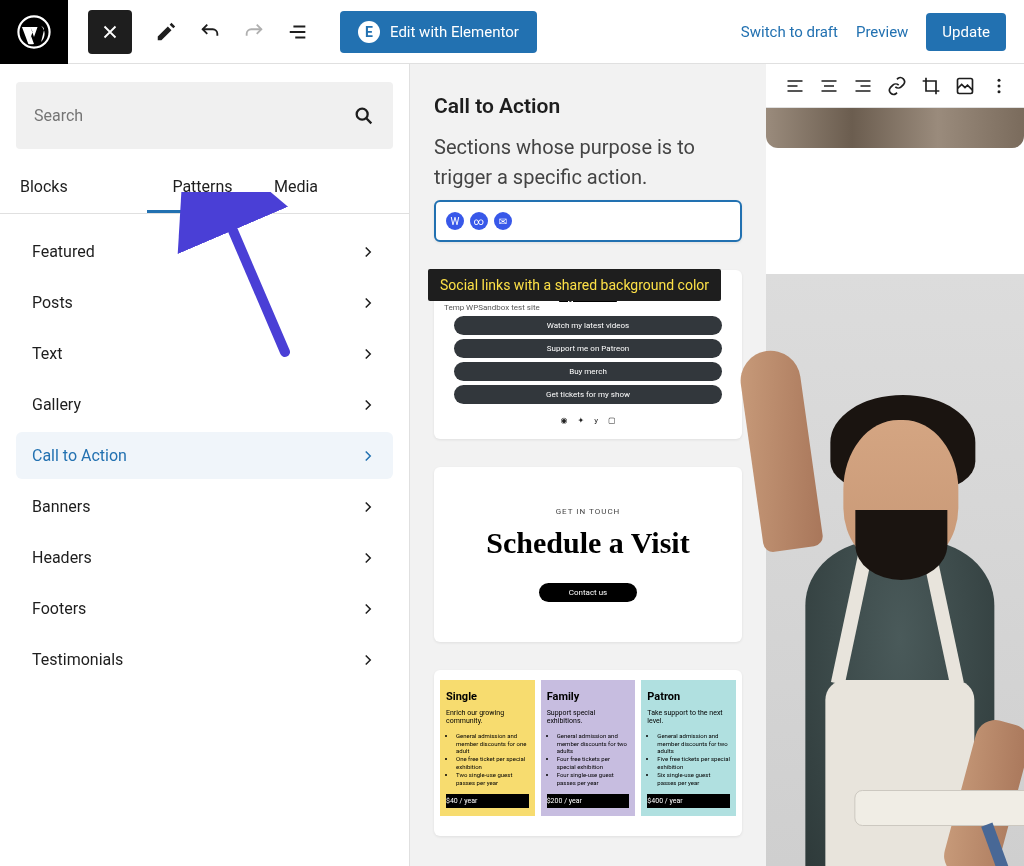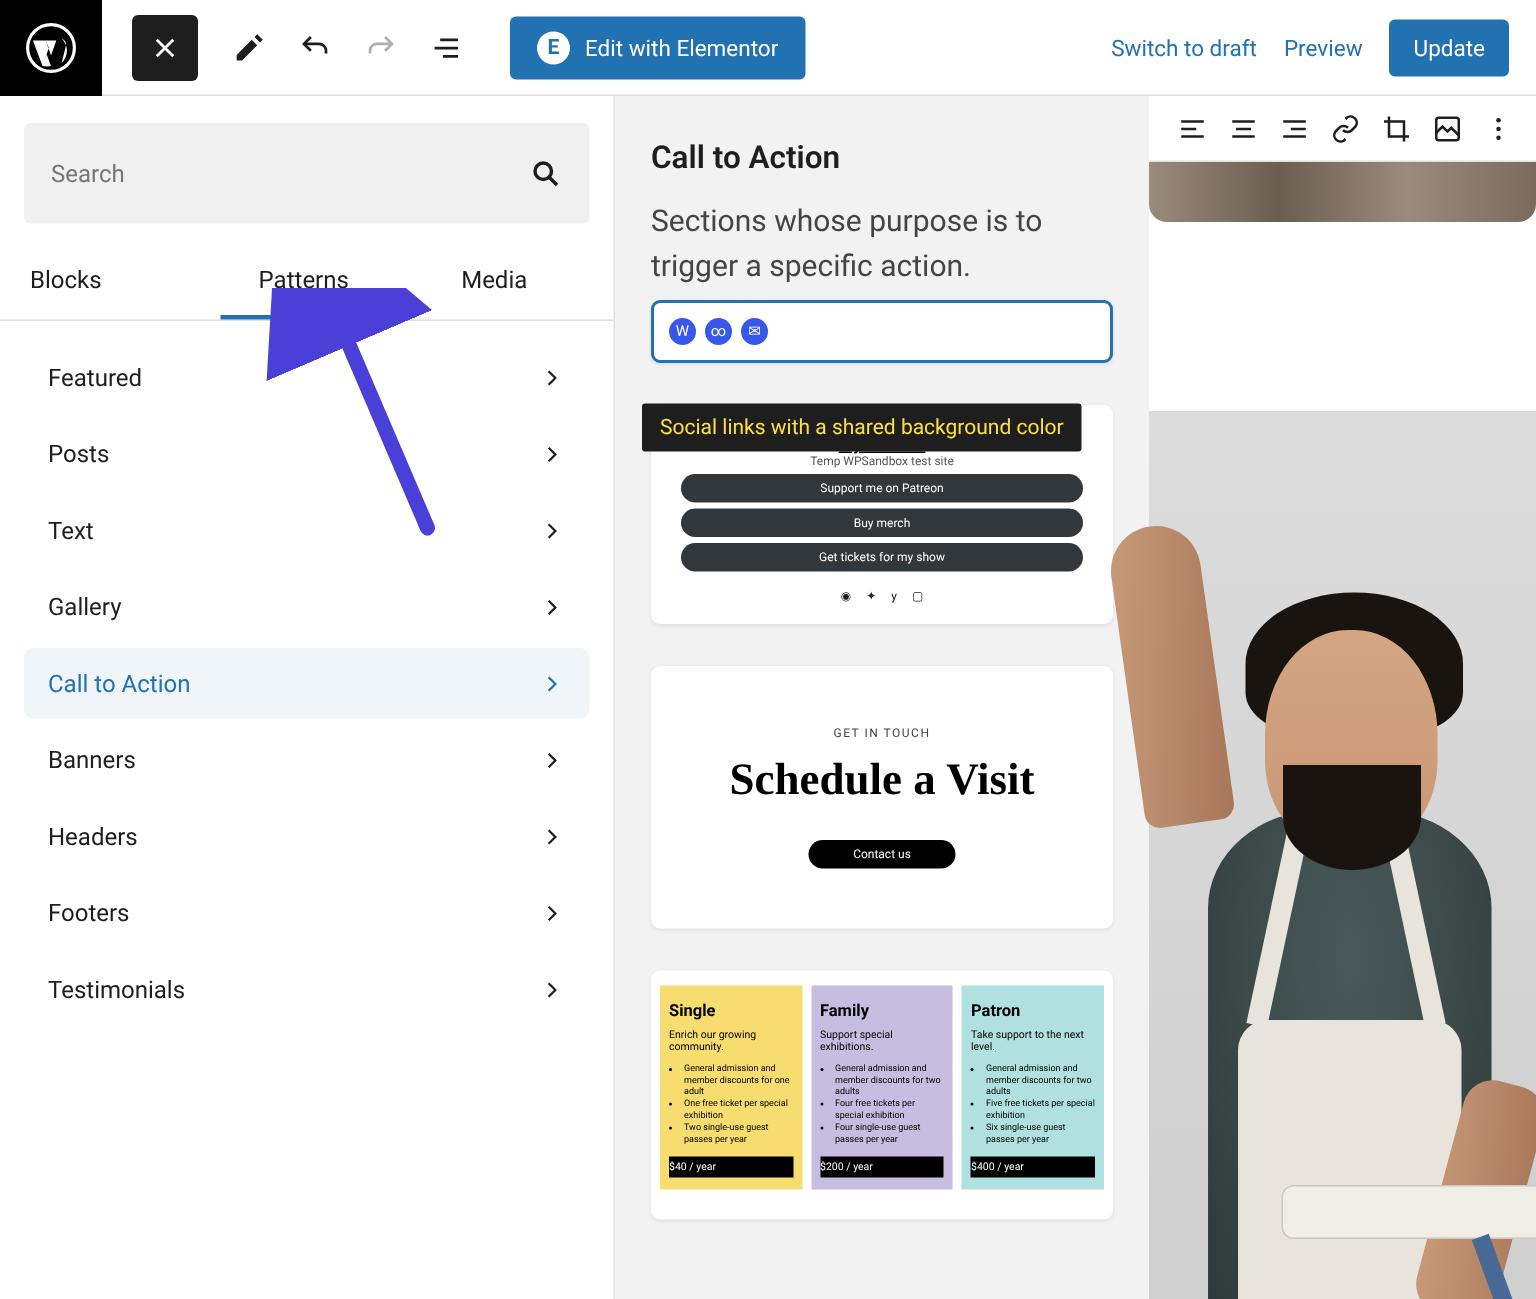--- a/index.html
+++ b/index.html
@@ -17,38 +17,38 @@
   .link-btn { color: #2271b1; font-size: 15px; cursor: pointer; }
   .update-btn { background: #2271b1; color: #fff; padding: 10px 16px; border-radius: 4px; font-size: 15px; cursor: pointer; }
 
   .main { display: flex; height: calc(866px - 64px); }
   .left-panel { width: 410px; border-right: 1px solid #e0e0e0; background: #fff; padding: 18px 0 0 0; }
   .search-box { margin: 0 16px 16px 16px; background: #f0f0f0; border-radius: 4px; display: flex; align-items: center; height: 67px; padding: 0 18px; }
   .search-box input { background: none; border: none; outline: none; font-size: 16px; flex: 1; color:#555;}
   .tabs { display: flex; border-bottom: 1px solid #e0e0e0; padding: 0 16px; gap: 16px; }
   .tab { flex: 1; text-align: center; padding: 12px 0 14px; font-size: 16px; color: #1e1e1e; cursor: pointer; border-bottom: 3px solid transparent;}
   .tab:first-child{ text-align:left; padding-left:4px;}
-  .tab:last-child{ text-align:center; padding-right:8px;}
+  .tab:last-child{ text-align:left; padding-right:8px;}
   .tab.active { border-bottom: 3px solid #2271b1; }
   .categories { padding: 14px 16px; }
   .cat-item { display: flex; align-items: center; justify-content: space-between; padding: 14px 16px; border-radius: 6px; font-size: 16px; color: #1e1e1e; cursor: pointer; margin-bottom: 4px;}
   .cat-item.active { background: #f0f5fa; color: #2271b1; }
   .cat-item .chev { width: 18px; height:18px; }
 
   .mid-panel { width: 356px; background: #f2f2f2; padding: 30px 24px 0 24px; position: relative; }
   .mid-title { font-size: 21px; font-weight: 600; margin-bottom: 14px; color:#1e1e1e;}
   .mid-desc { font-size: 20px; color: #444; line-height: 1.5; margin-bottom: 8px; }
   .pattern-card { background: #fff; border-radius: 6px; margin-bottom: 28px; overflow: hidden; box-shadow: 0 1px 3px rgba(0,0,0,.08);}
   .pattern-card.selected { border: 2px solid #2271b1; padding: 10px; }
   .mini-social { display:flex; gap:6px;}
   .mini-social span{ width:18px; height:18px; border-radius:50%; background:#3858e9; display:flex;align-items:center;justify-content:center;color:#fff;font-size:10px;}
   .tooltip { position: absolute; background: #1e1e1e; color: #fde047; padding: 8px 12px; font-size: 14px; border-radius: 2px; top: 205px; left: 18px;}
   .linktree-card { padding: 20px 10px 14px; font-family: Georgia, serif;}
   .lt-title{ text-align:center; font-size:11px; text-decoration:underline; font-weight:bold;}
-  .lt-sub{ text-align:center; font-size:8px; color:#555; }
+  .lt-sub{ font-size:8px; color:#555; }
   .lt-btn{ background:#32373c; color:#fff; border-radius:20px; text-align:center; font-size:8px; padding:5px 0; margin:4px 10px;}
   .lt-icons{ display:flex; justify-content:center; gap:10px; margin-top:12px; font-size:8px; color:#222;}
   .schedule-card{ padding: 40px 20px; text-align:center;}
   .sc-sub{ font-size:8px; letter-spacing:1px; color:#444; margin-bottom:10px;}
   .sc-title{ font-family:Georgia,serif; font-size:30px; font-weight:bold; margin-bottom:20px;}
   .sc-btn{ background:#000; color:#fff; border-radius:20px; padding:5px 30px; font-size:8px; display:inline-block;}
   .pricing-card{ padding:10px 6px 20px; display:flex; gap:6px;}
   .price-col{ flex:1; padding:10px 6px 8px; font-family:Georgia,serif; font-size:7px; color:#000;}
   .price-col h4{ font-size:11px; font-weight:bold; margin-bottom:6px;}
   .price-col .desc{ font-size:7px; margin-bottom:6px; line-height:1.2;}
@@ -207,20 +207,21 @@
         <span>∞</span>
         <span>✉</span>
       </div>
     </div>
     <div class="tooltip">Social links with a shared background color</div>
 
     <div class="pattern-card">
       <div class="linktree-card">
         <div class="lt-title">My Website</div>
         <div class="lt-sub">Temp WPSandbox test site</div>
+        <div class="lt-btn">Watch my latest videos</div>
         <div class="lt-btn">Support me on Patreon</div>
         <div class="lt-btn">Buy merch</div>
         <div class="lt-btn">Get tickets for my show</div>
         <div class="lt-icons">
             <span>◉</span>
             <span>✦</span>
             <span>y</span>
             <span>▢</span>
           </div>
       </div>

